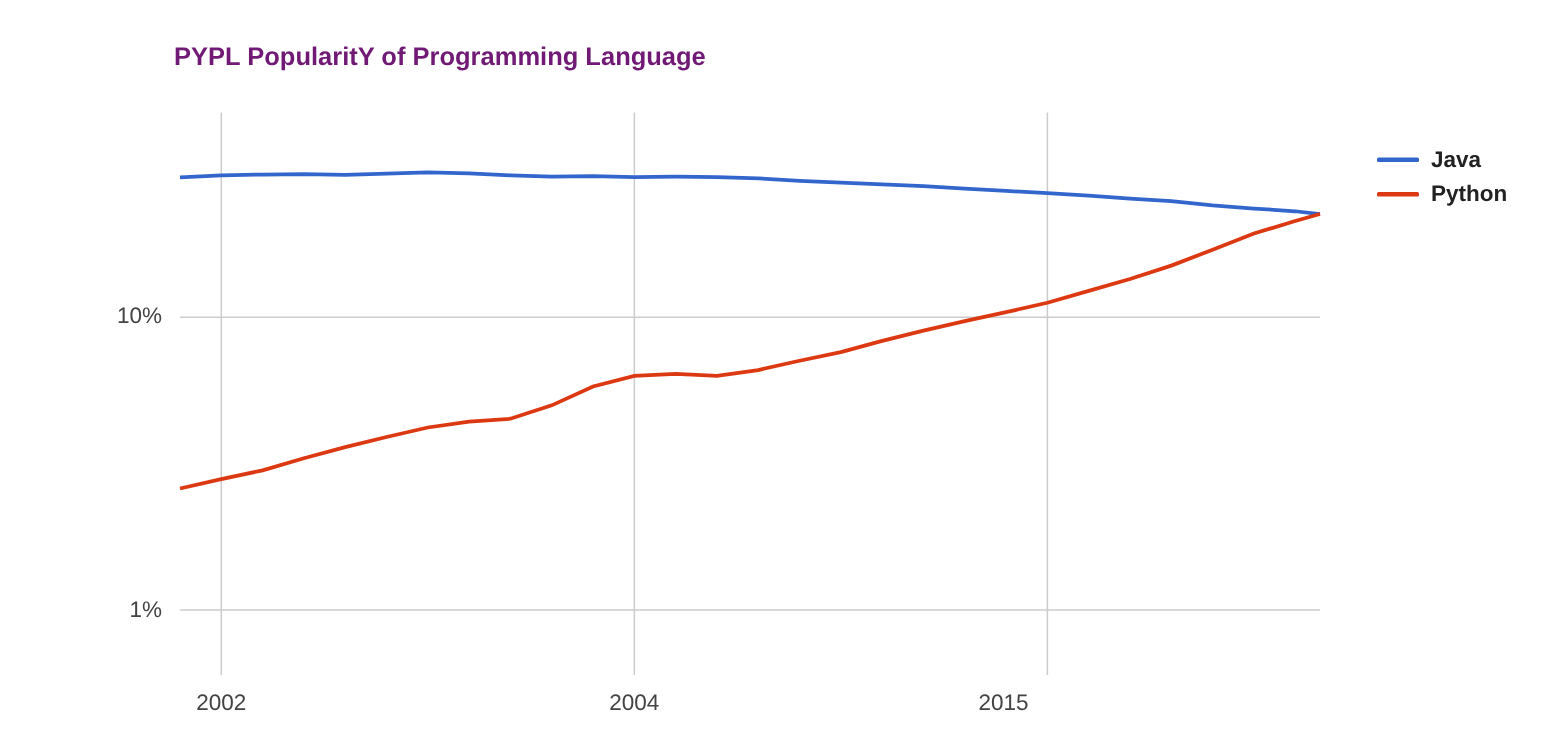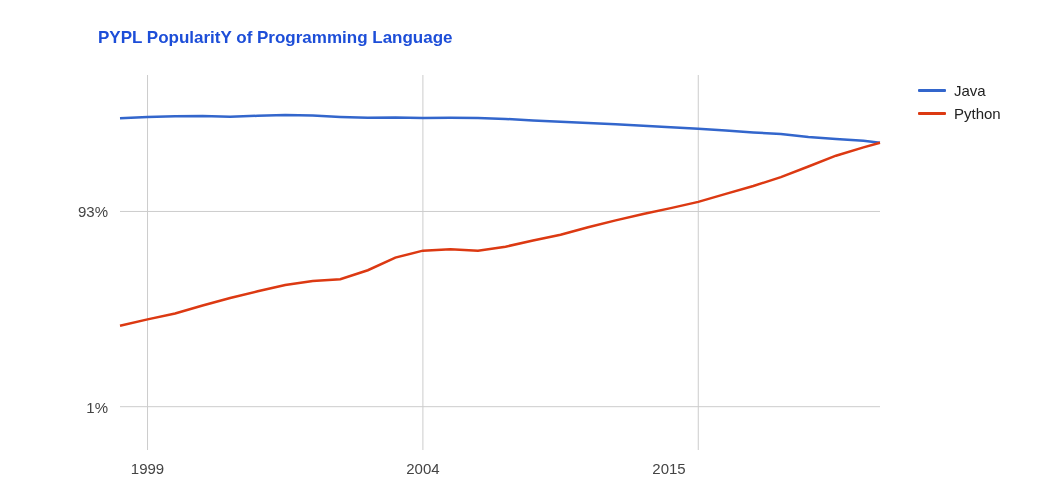--- a/index.html
+++ b/index.html
@@ -8,25 +8,25 @@
       font-family: Arial, Helvetica, sans-serif;
       background: #fff;
     }
     .chart-container {
       position: relative;
       width: 1037px;
       height: 500px;
     }
     .chart-title {
       position: absolute;
-      left: 98px;
+      left: 116px;
       top: 28px;
       font-size: 17px;
       font-weight: bold;
-      color: #1d4ed8;
+      color: #701a75;
     }
     .plot-area {
       position: absolute;
       left: 120px;
       top: 75px;
       width: 760px;
       height: 375px;
     }
     .plot-area svg {
       position: absolute;
@@ -56,21 +56,22 @@
       top: 100%;
       padding-top: 10px;
       font-size: 15px;
       color: #444;
       transform: translateX(-50%);
       white-space: nowrap;
     }
     .legend {
       position: absolute;
       left: 918px;
-      top: 82px;
+      top: 98px;
+      font-weight: bold;
     }
     .legend-item {
       display: flex;
       align-items: center;
       margin-bottom: 6px;
     }
     .legend-swatch {
       width: 28px;
       height: 3px;
       margin-right: 8px;
@@ -91,25 +92,25 @@
   <div class="plot-area">
     <svg id="chart-svg" width="760" height="375">
         <line x1="27.53623188405806" x2="27.53623188405806" y1="0" y2="375" class="grid-line"></line>
         <line x1="302.8985507246387" x2="302.8985507246387" y1="0" y2="375" class="grid-line"></line>
         <line x1="578.2608695652193" x2="578.2608695652193" y1="0" y2="375" class="grid-line"></line>
         <line x1="0" x2="760" y1="331.6886355441132" y2="331.6886355441132" class="grid-line"></line>
         <line x1="0" x2="760" y1="136.4593880014282" y2="136.4593880014282" class="grid-line"></line>
         <path d="M0.00 43.31 L27.54 41.91 L55.07 41.36 L82.61 41.08 L110.14 41.63 L137.68 40.81 L165.22 39.99 L192.75 40.53 L220.29 41.91 L247.83 42.75 L275.36 42.47 L302.90 43.03 L330.43 42.75 L357.97 43.03 L385.51 43.88 L413.04 45.60 L440.58 46.77 L468.12 47.96 L495.65 49.16 L523.19 50.69 L550.72 52.24 L578.26 53.83 L605.80 55.44 L633.33 57.42 L660.87 59.11 L688.41 61.88 L715.94 64.02 L743.48 65.84 L760.00 67.70" class="series-line" stroke="#3366cc"></path>
         <path d="M0.00 250.67 L27.54 244.39 L55.07 238.54 L82.61 230.46 L110.14 223.08 L137.68 216.30 L165.22 210.01 L192.75 206.07 L220.29 204.16 L247.83 195.23 L275.36 182.65 L302.90 175.63 L330.43 174.30 L357.97 175.63 L385.51 171.69 L413.04 165.50 L440.58 159.73 L468.12 152.26 L495.65 145.39 L523.19 139.04 L550.72 133.13 L578.26 126.85 L605.80 118.91 L633.33 111.01 L660.87 102.08 L688.41 91.47 L715.94 80.71 L743.48 72.35 L760.00 67.70" class="series-line" stroke="#dc3912"></path>
       </svg>
-  <div class="x-tick-label" style="left: 27.5362px;">1999</div>
+  <div class="x-tick-label" style="left: 27.5362px;">2002</div>
       <div class="x-tick-label" style="left: 302.899px;">2004</div>
       <div class="x-tick-label" style="left: 549px;">2015</div>
       <div class="y-tick-label" style="top: 331.689px;">1%</div>
-      <div class="y-tick-label" style="top: 136.459px;">93%</div>
+      <div class="y-tick-label" style="top: 136.459px;">10%</div>
     </div>
 
   <div class="legend">
       <div class="legend-item">
         <div class="legend-swatch" style="background: rgb(51, 102, 204);"></div>
         <div class="legend-label">Java</div>
       </div>
       <div class="legend-item">
         <div class="legend-swatch" style="background: rgb(220, 57, 18);"></div>
         <div class="legend-label">Python</div>

